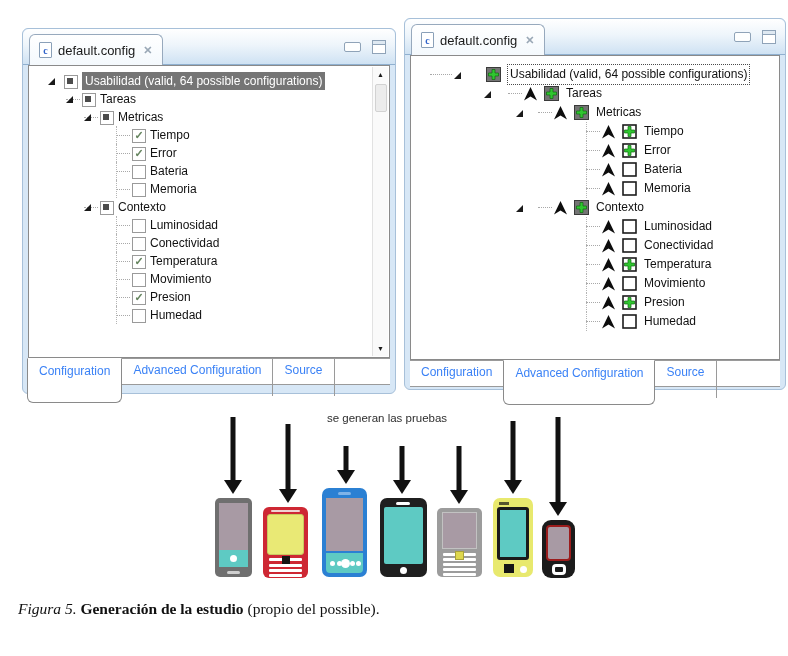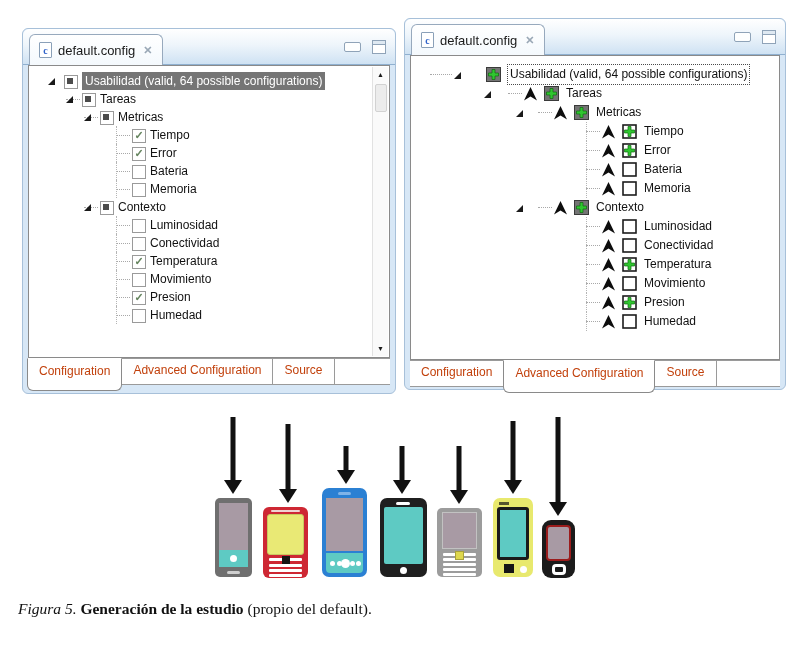--- a/index.html
+++ b/index.html
@@ -51,21 +51,21 @@
       font-size:11px;line-height:11px;text-align:center;color:#66855f;font-weight:bold;}
   .cbi{position:absolute;left:2px;top:2px;width:6px;height:6px;background:#4c4c4c;}
   .fi{top:2px;}
 
   
   .btabs{position:absolute;left:5px;right:5px;height:25px;background:#fff;
          border-top:1px solid #9a9a9a;border-bottom:1px solid #9a9a9a;
          display:flex;overflow:visible;}
   #leftPanel .btabs{top:329px;}
   #rightPanel .btabs{top:341px;}
-  .btab{padding:4px 11px 0 11px;border-right:1px solid #9a9a9a;font-size:12px;color:#c2410c;
+  .btab{padding:4px 11px 12px 11px;border-right:1px solid #9a9a9a;font-size:12px;color:#3b82f6;
         white-space:nowrap;height:21px;}
   .btab.active{position:relative;z-index:2;background:#fff;height:26px;margin-top:-1px;
                border:1px solid #8a8a8a;border-top:1px solid #fff;border-radius:0 0 6px 6px;
                padding-top:5px;margin-left:-1px;}
 
   
   .vscroll{position:absolute;top:1px;right:1px;bottom:1px;width:15px;background:#fafafa;
            border-left:1px solid #e2e2e2;}
   .sarrow{position:absolute;left:0;width:15px;text-align:center;font-size:7px;color:#1a1a1a;}
   .sarrow.up{top:4px;}  .sarrow.down{bottom:4px;}
@@ -454,20 +454,21 @@
         </div>
     </div>
     <div class="btabs" id="rightBtabs">
         <div class="btab">Configuration</div>
         <div class="btab active">Advanced Configuration</div>
         <div class="btab">Source</div>
       </div>
   </div>
 
   <div class="ann">
+    <div>se generan las pruebas</div>
   </div>
 
   <div class="arrow" style="left:224px;top:417px;height:77px;">
       <i class="stem"></i>
       <i class="head"></i>
     </div>
   <div class="arrow" style="left:279px;top:424px;height:79px;">
       <i class="stem"></i>
       <i class="head"></i>
     </div>
@@ -536,15 +537,15 @@
     <span class="scr"></span>
     <span class="k"></span>
     <span class="dot"></span>
   </div>
   <div class="phone p7" style="--body: #1b1b1b; --screen: #a89aa4; --accent: #9b1c1c;">
     <span class="scr"></span>
     <span class="btn"></span>
   </div>
 
   <div class="caption">
-    <span class="figlab">Figura 5.</span><span class="bold"> Generación de la estudio</span><span> (propio del default).</span>
+    <span class="figlab">Figura 5.</span><span class="bold"> Generación de la estudio</span><span> (propio del possible).</span>
   </div>
 </div>
 
 </body></html>

